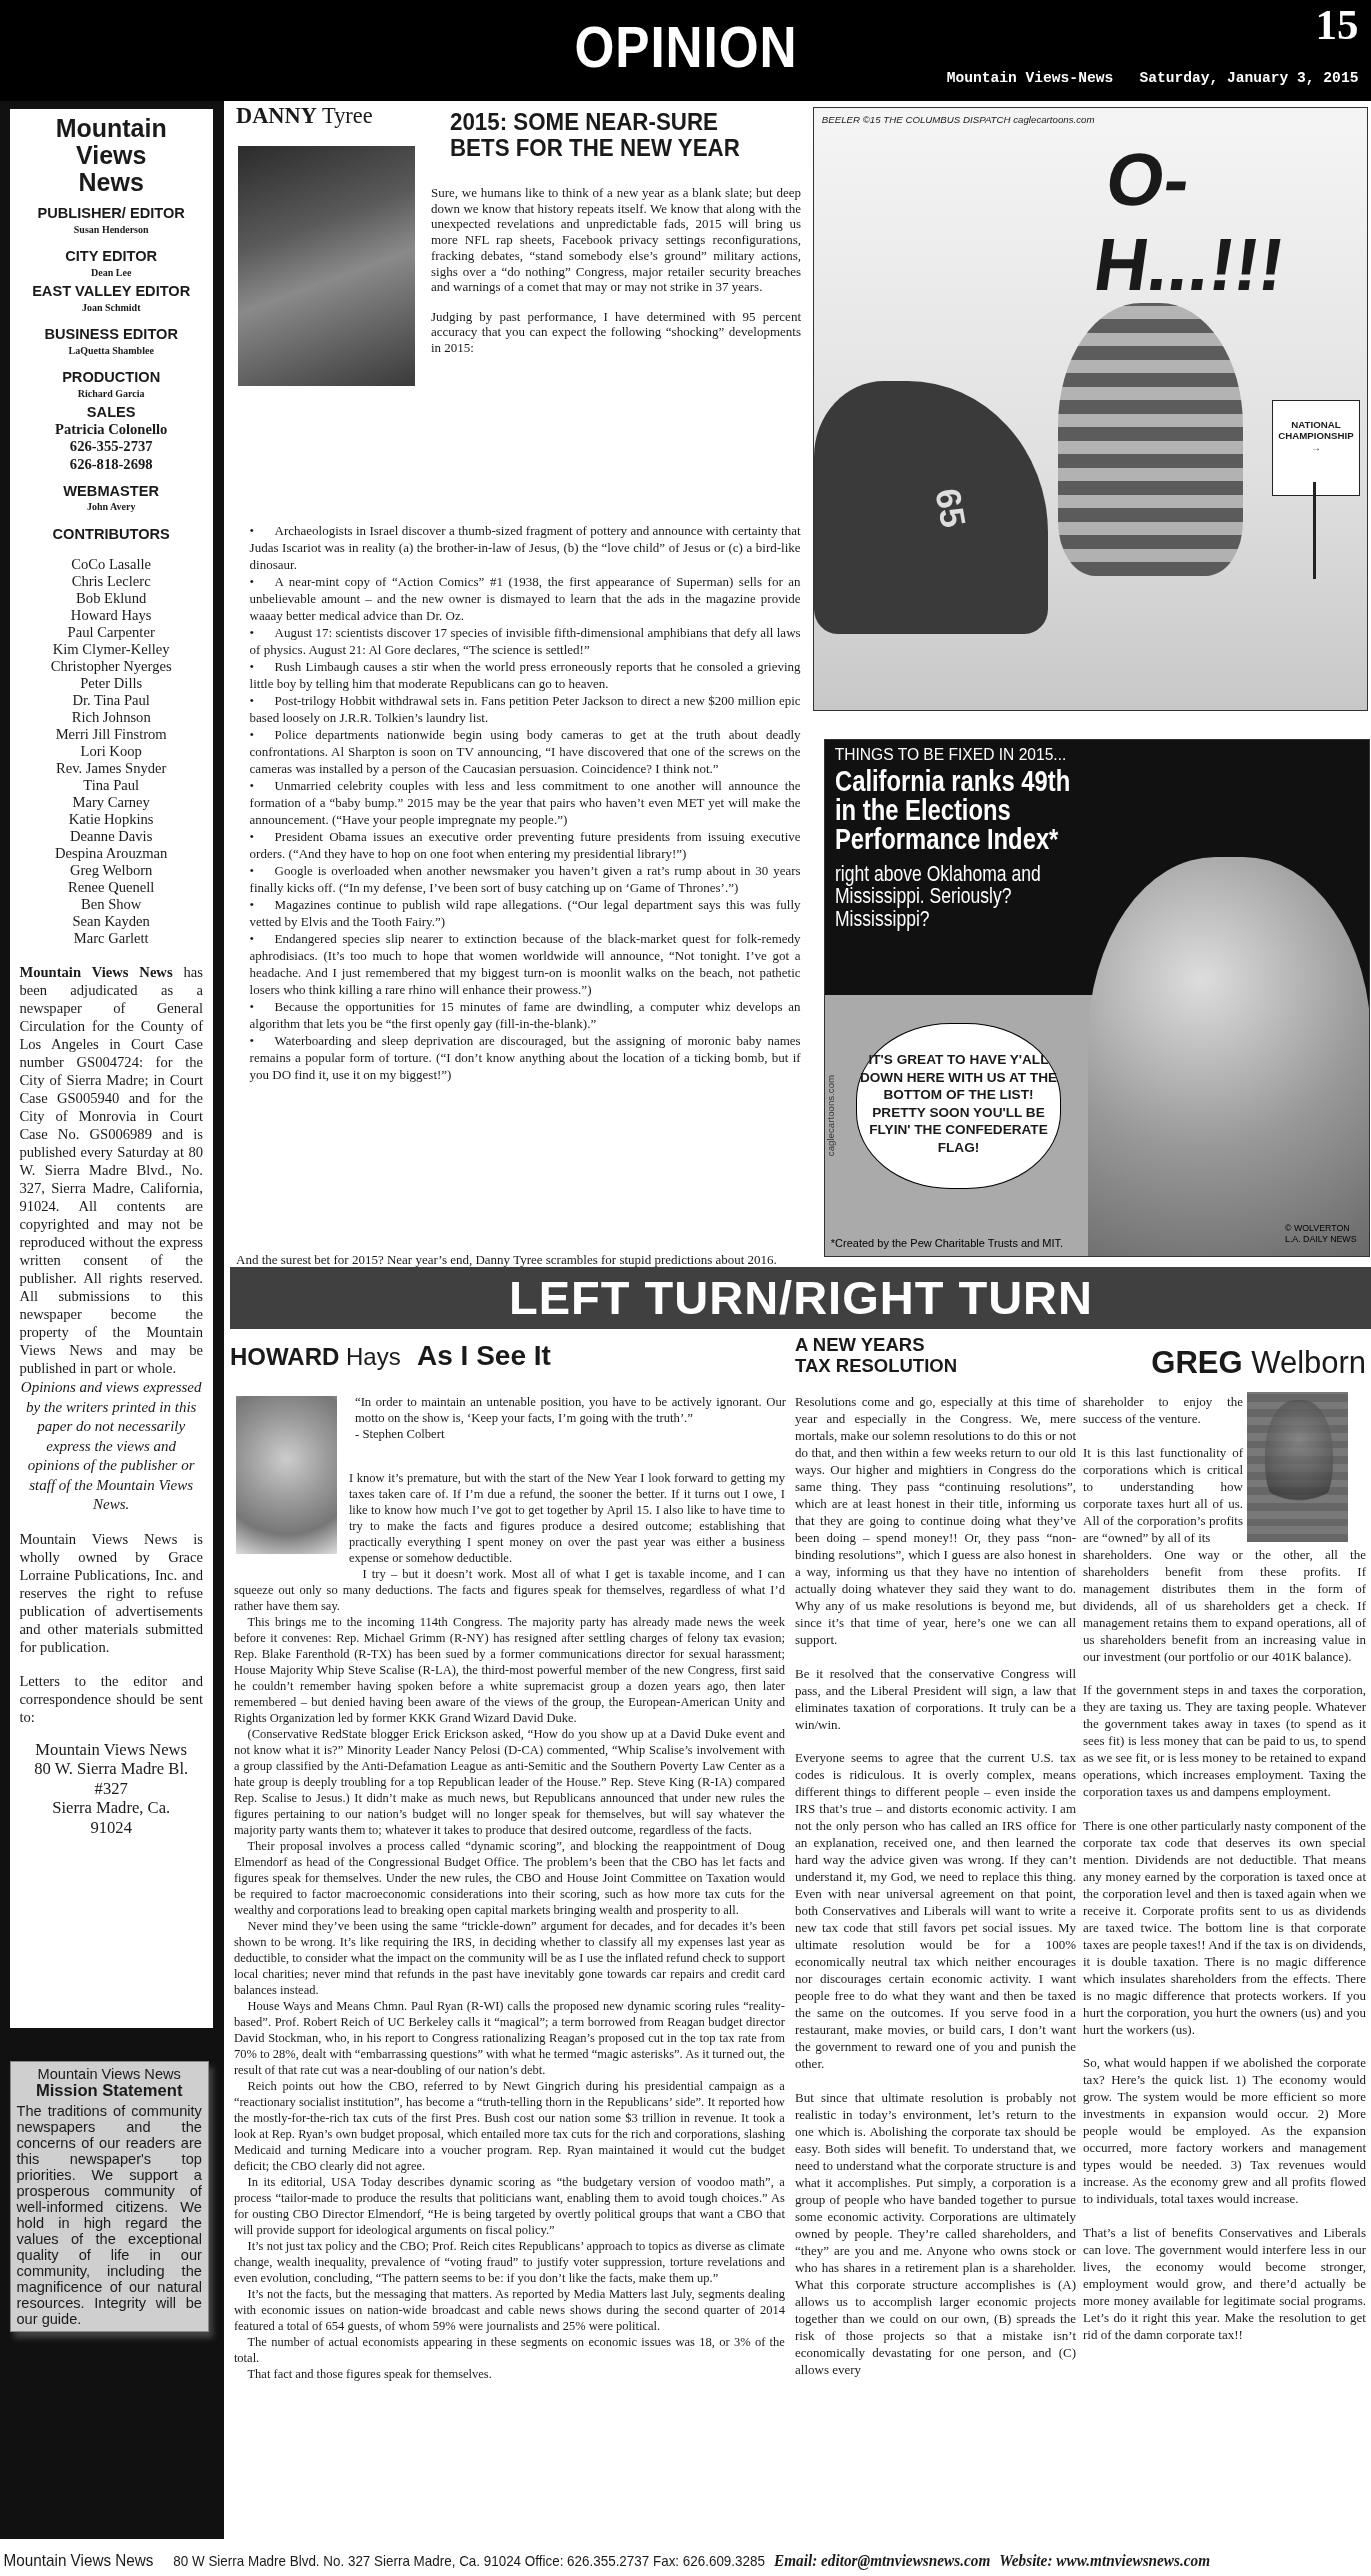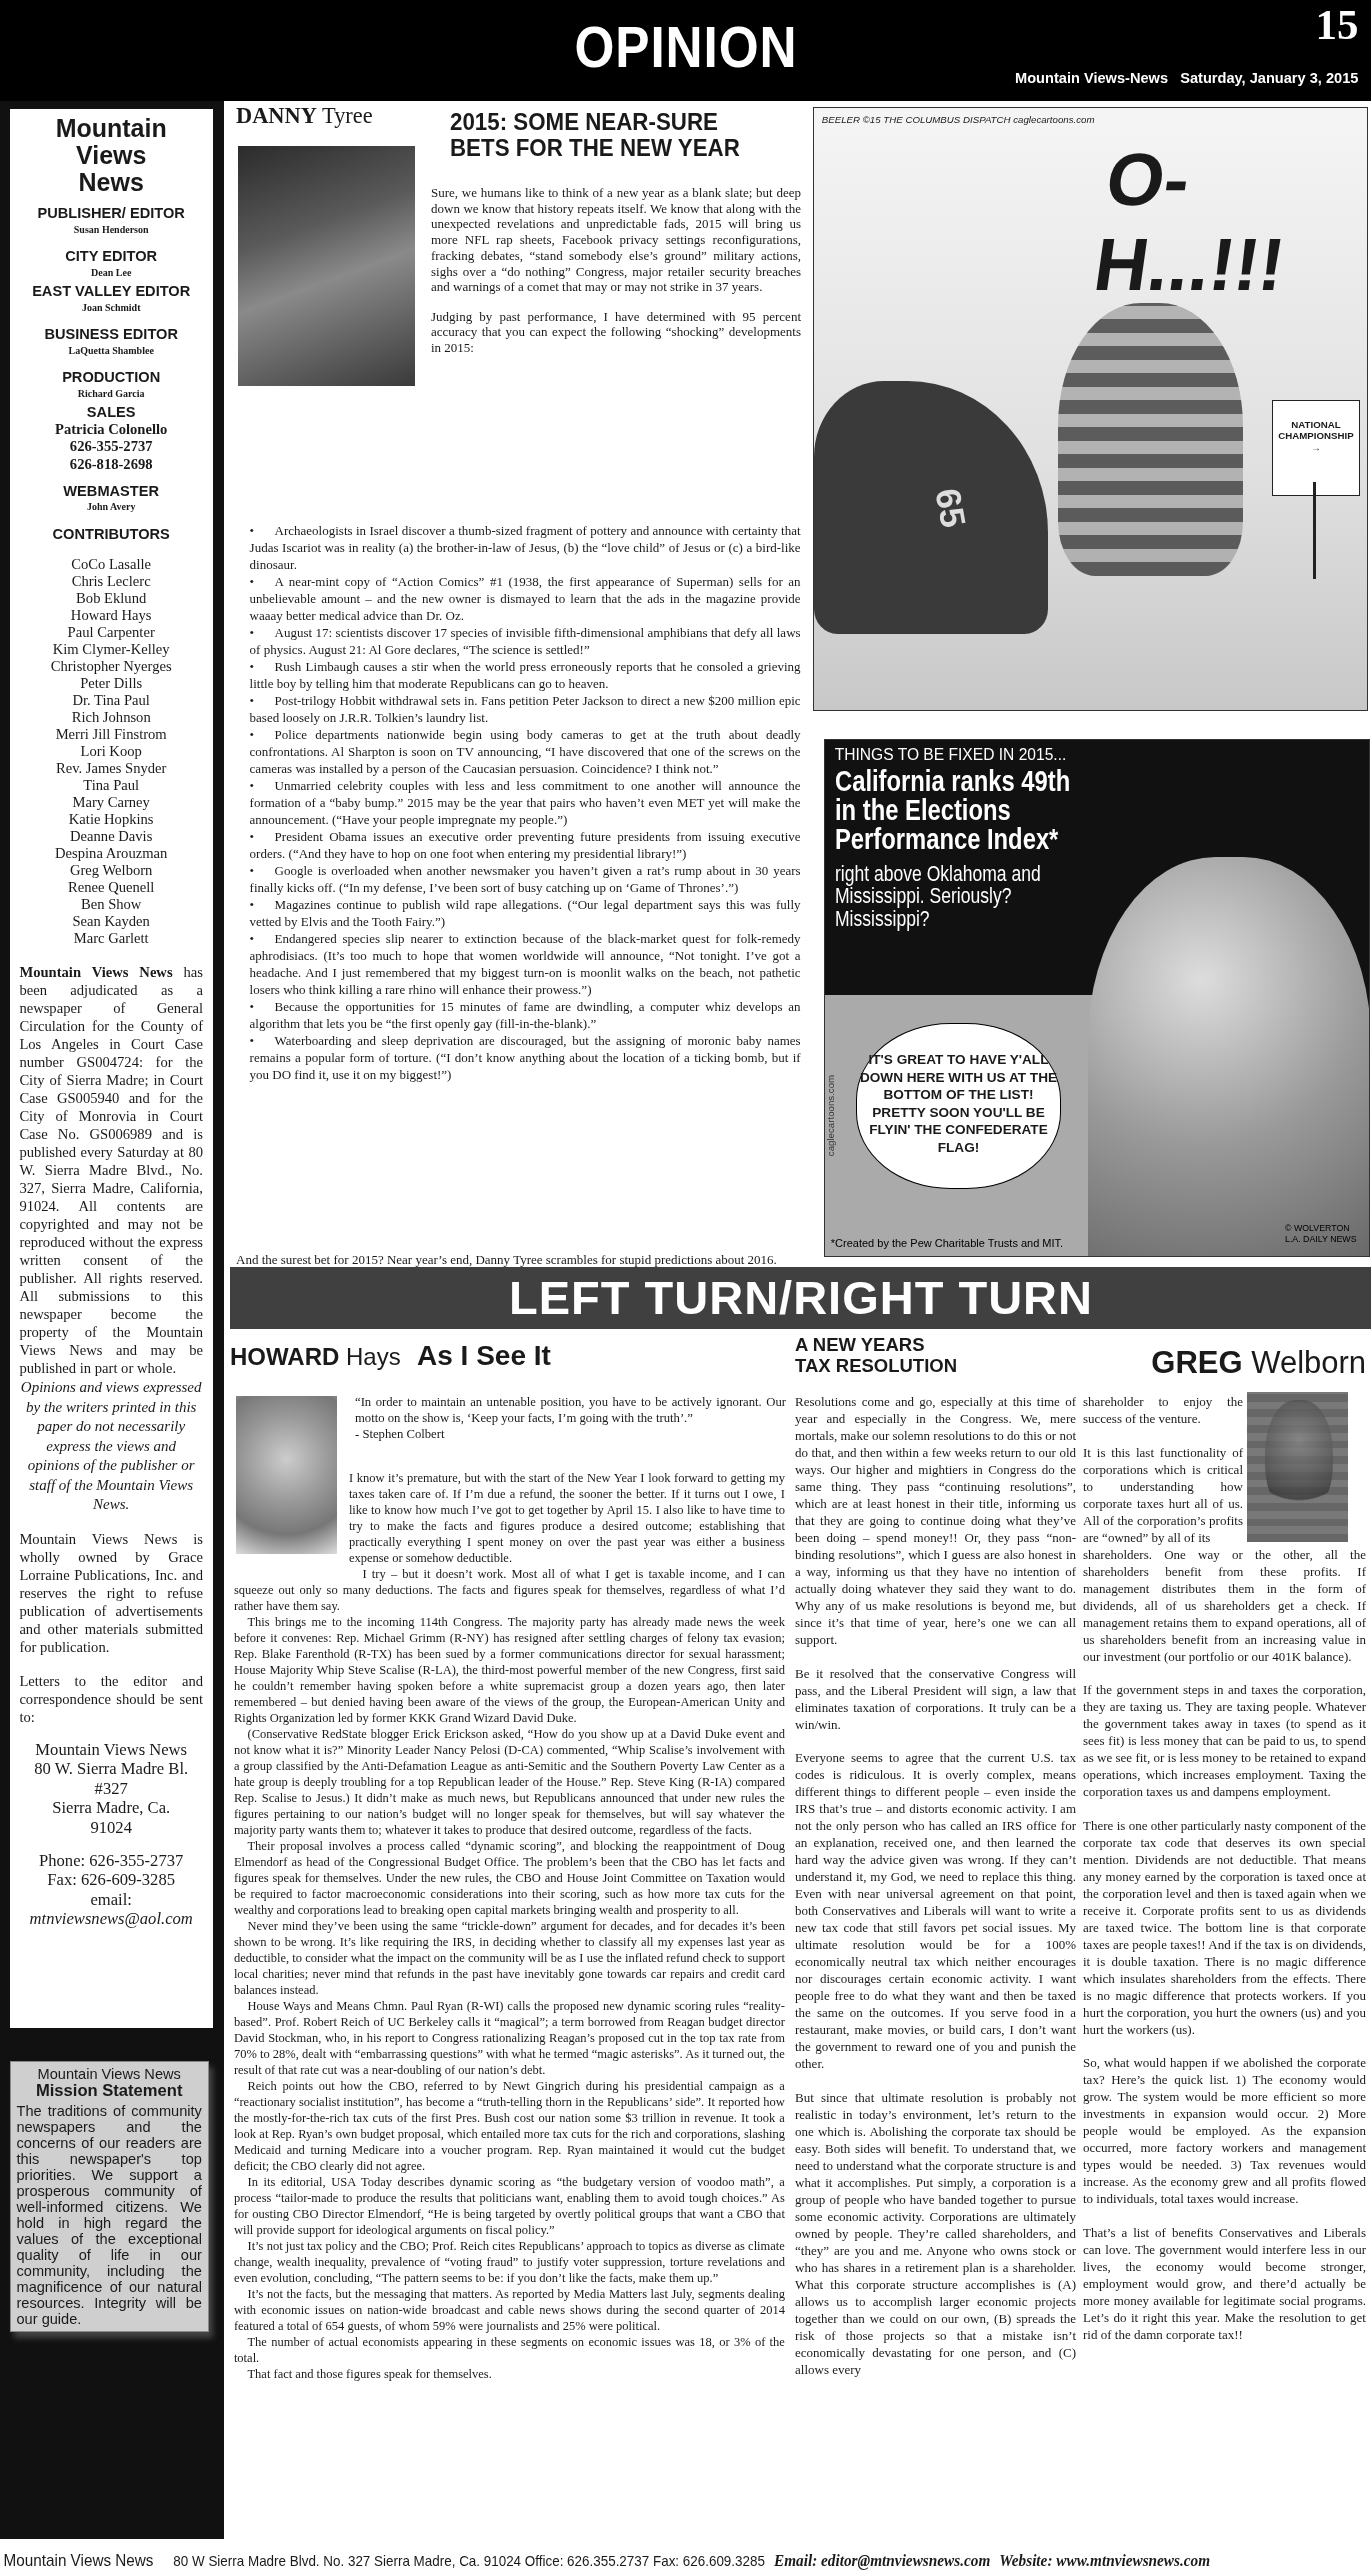--- a/index.html
+++ b/index.html
@@ -4,21 +4,21 @@
 <style>
   * { box-sizing: border-box; margin: 0; padding: 0; }
   html, body { width: 1372px; height: 2576px; background: #ffffff; overflow: hidden; }
   body { position: relative; font-family: "Liberation Serif", serif; color: #1a1a1a; }
 
   
   .masthead { position: absolute; left: 0; top: 0; width: 1372px; height: 101px; background: #000; }
   .masthead .section-title { position: absolute; left: 0; width: 1372px; top: 13.6px; text-align: center; color: #fff;
     font-family: "Liberation Sans", sans-serif; font-weight: bold; font-size: 57px; letter-spacing: 1px; transform: scaleX(0.9); }
   .masthead .page-num { position: absolute; right: 13.6px; top: 0px; color: #fff; font-family: "Liberation Serif", serif; font-weight: bold; font-size: 43px; }
-  .masthead .dateline { position: absolute; right: 13.6px; top: 70px; color: #fff; font-family: Liberation Sans, sans-serif; font-weight: bold; font-size: 14.6px; margin-left: 39px; }
+  .masthead .dateline { position: absolute; right: 13.6px; top: 70px; color: #fff; font-family: Liberation Mono, monospace; font-weight: bold; font-size: 14.6px; margin-left: 39px; }
 
   
   .sidebar { position: absolute; left: 0; top: 101px; width: 224px; height: 2438px; background: #111; padding: 7.8px 9.7px 0 9.7px; }
   .sidebar-inner { background: #fff; width: 203px; height: 1919px; padding: 5.8px 9.7px; text-align: center; }
   .sb-name { font-family: "Liberation Sans", sans-serif; font-weight: bold; font-size: 25px; line-height: 27px; }
   .sb-role { font-family: "Liberation Sans", sans-serif; font-weight: bold; font-size: 14.6px; margin-top: 9.7px; line-height: 16.6px; }
   .sb-role.tight { margin-top: 1.9px; }
   .sb-person { font-size: 10px; line-height: 16.6px; font-weight: bold; }
   .sb-sales { font-weight: bold; font-size: 14.6px; line-height: 17.5px; }
   .sb-contrib { font-size: 14.6px; line-height: 17px; }
@@ -185,26 +185,20 @@
     <div class="sb-ital">Opinions and views expressed by the writers printed in this paper do not necessarily express the views and opinions of the publisher or staff of the Mountain Views News.</div>
     <div class="sb-para">Mountain Views News is wholly owned by Grace Lorraine Publications, Inc. and reserves the right to refuse publication of advertisements and other materials submitted for publication.</div>
     <div class="sb-para">Letters to the editor and correspondence should be sent to:</div>
     <div class="sb-addr">
       <div>Mountain Views News</div>
       <div>80 W. Sierra Madre Bl.</div>
       <div>#327</div>
       <div>Sierra Madre, Ca.</div>
       <div>91024</div>
     </div>
-    <div class="sb-contact">
-      <div>Phone: 626-355-2737</div>
-      <div>Fax: 626-609-3285</div>
-      <div>email:</div>
-      <div class="em">mtnviewsnews@aol.com</div>
-    </div>
   </div>
   <div class="mission">
     <div class="m-h1">Mountain Views News</div>
     <div class="m-h2">Mission Statement</div>
     <div class="m-body">The traditions of community newspapers and the concerns of our readers are this newspaper's top priorities. We support a prosperous community of well-informed citizens. We hold in high regard the values of the exceptional quality of life in our community, including the magnificence of our natural resources. Integrity will be our guide.</div>
   </div>
 </aside>
 
 <article class="tyree">
   <div class="byline">

